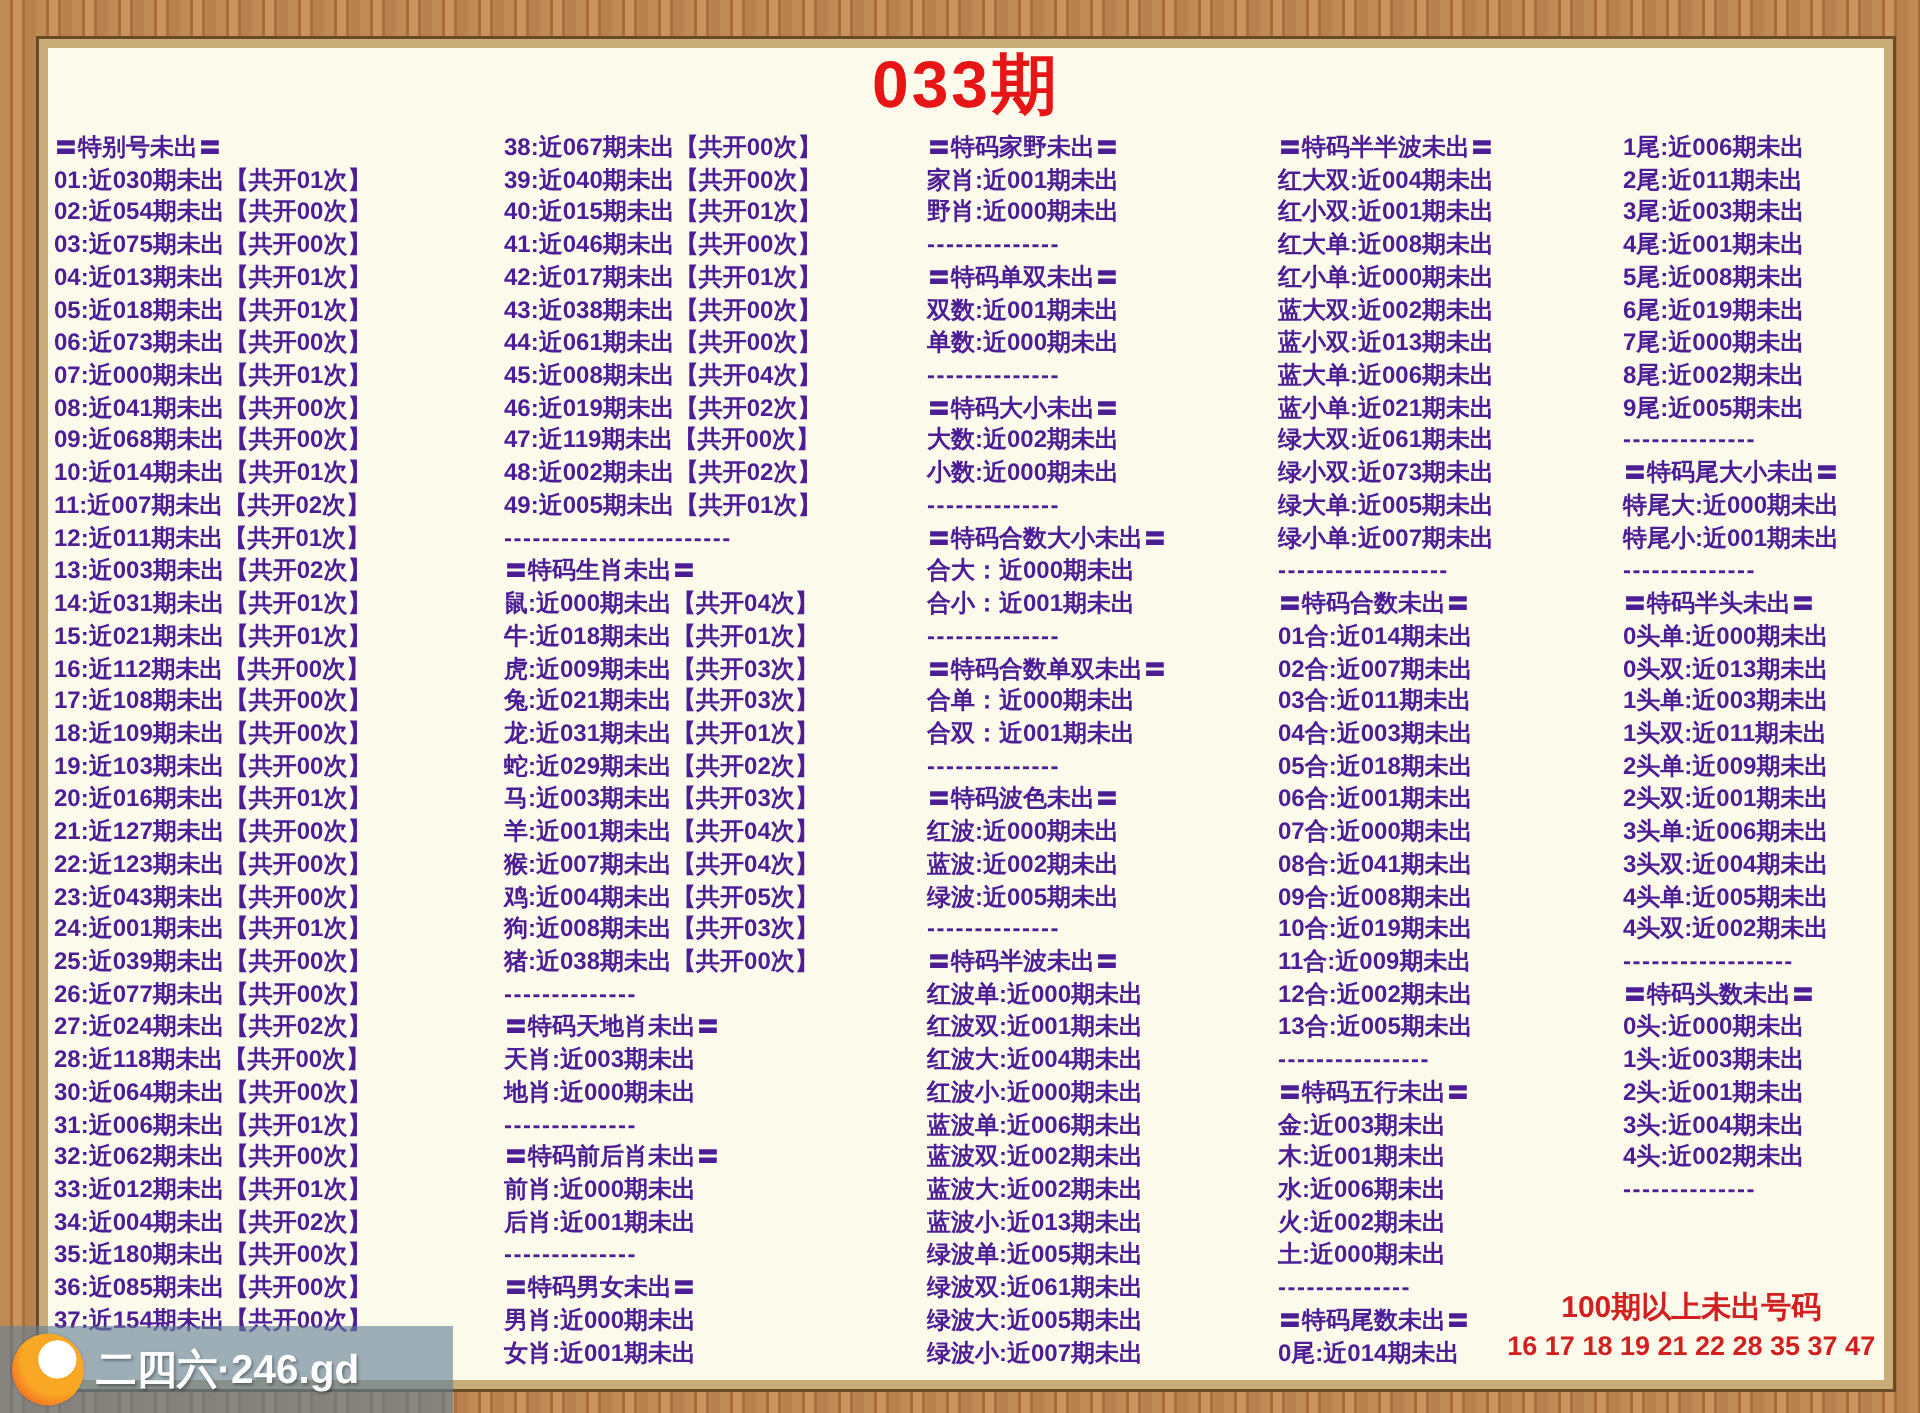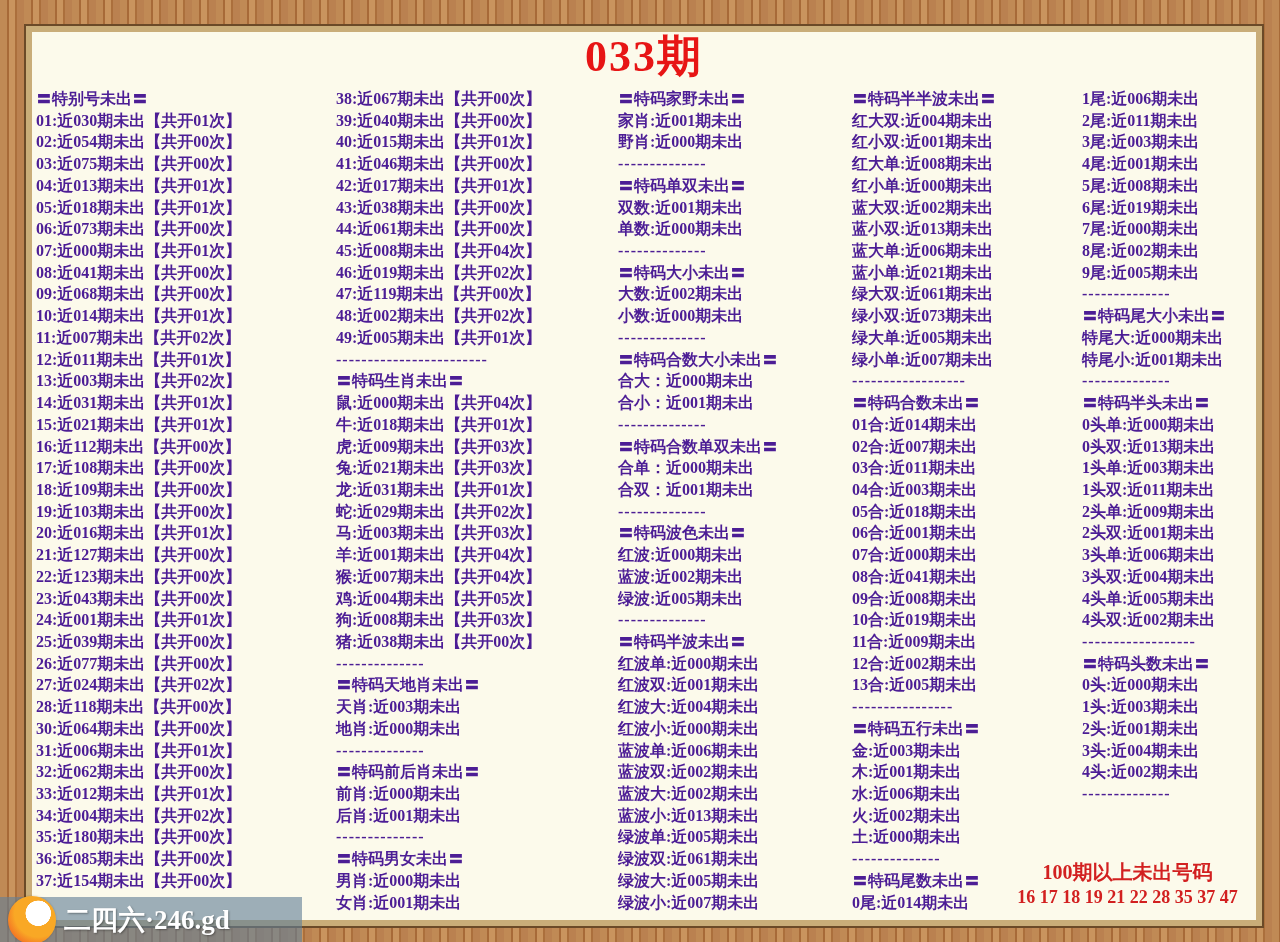--- a/index.html
+++ b/index.html
@@ -1,19 +1,19 @@
 <!DOCTYPE html>
 <html><head>
 <meta charset="utf-8">
 <style>
   html,body { margin:0; padding:0; background:#ffffff; }
   * { box-sizing:border-box; }
   .page {
     position:relative; width:1280px; height:942px; overflow:hidden;
-    font-family:Liberation Serif, serif;
+    font-family:Liberation Sans, sans-serif;
     background-color:#b57c49;
     background-image:repeating-linear-gradient(90deg,
       #c08a55 0px, #c08a55 7px,
       #a76a38 7px, #a76a38 9px,
       #c9945e 9px, #c9945e 15px,
       #ab6f3c 15px, #ab6f3c 17px,
       #ba8150 17px, #ba8150 24px);
   }
   .panel {
     position:absolute; left:24px; top:24px; right:16px; bottom:14px;
@@ -39,21 +39,21 @@
   .line { height:21.72px; line-height:21.72px; }
   .hdr { }
   .div-line { letter-spacing:1px; }
   .red-footer {
     position:absolute; left:953px; top:828px; width:285px;
     text-align:center; color:#d22020; font-weight:bold;
   }
   .red-title { font-size:20px; line-height:24px; }
   .red-nums  { font-size:18px; line-height:26px; letter-spacing:0px; }
   .watermark {
-    position:absolute; left:0; bottom:0; width:302px; height:45px; z-index:10;
+    position:absolute; left:0; bottom:0; width:302px; height:58px; z-index:10;
     background:rgba(99,128,152,0.62);
     display:flex; align-items:center; gap:8px; padding-left:8px;
   }
   .wm-logo {
     width:48px; height:48px; border-radius:50%; flex:0 0 auto;
     background:radial-gradient(circle at 63% 36%, #ffffff 0 29%, #f9a825 30% 55%, #ee4023 100%);
     box-shadow:0 0 2px rgba(0,0,0,0.25);
   }
   .wm-text {
     color:#ffffff; font-weight:bold; font-size:27px;

